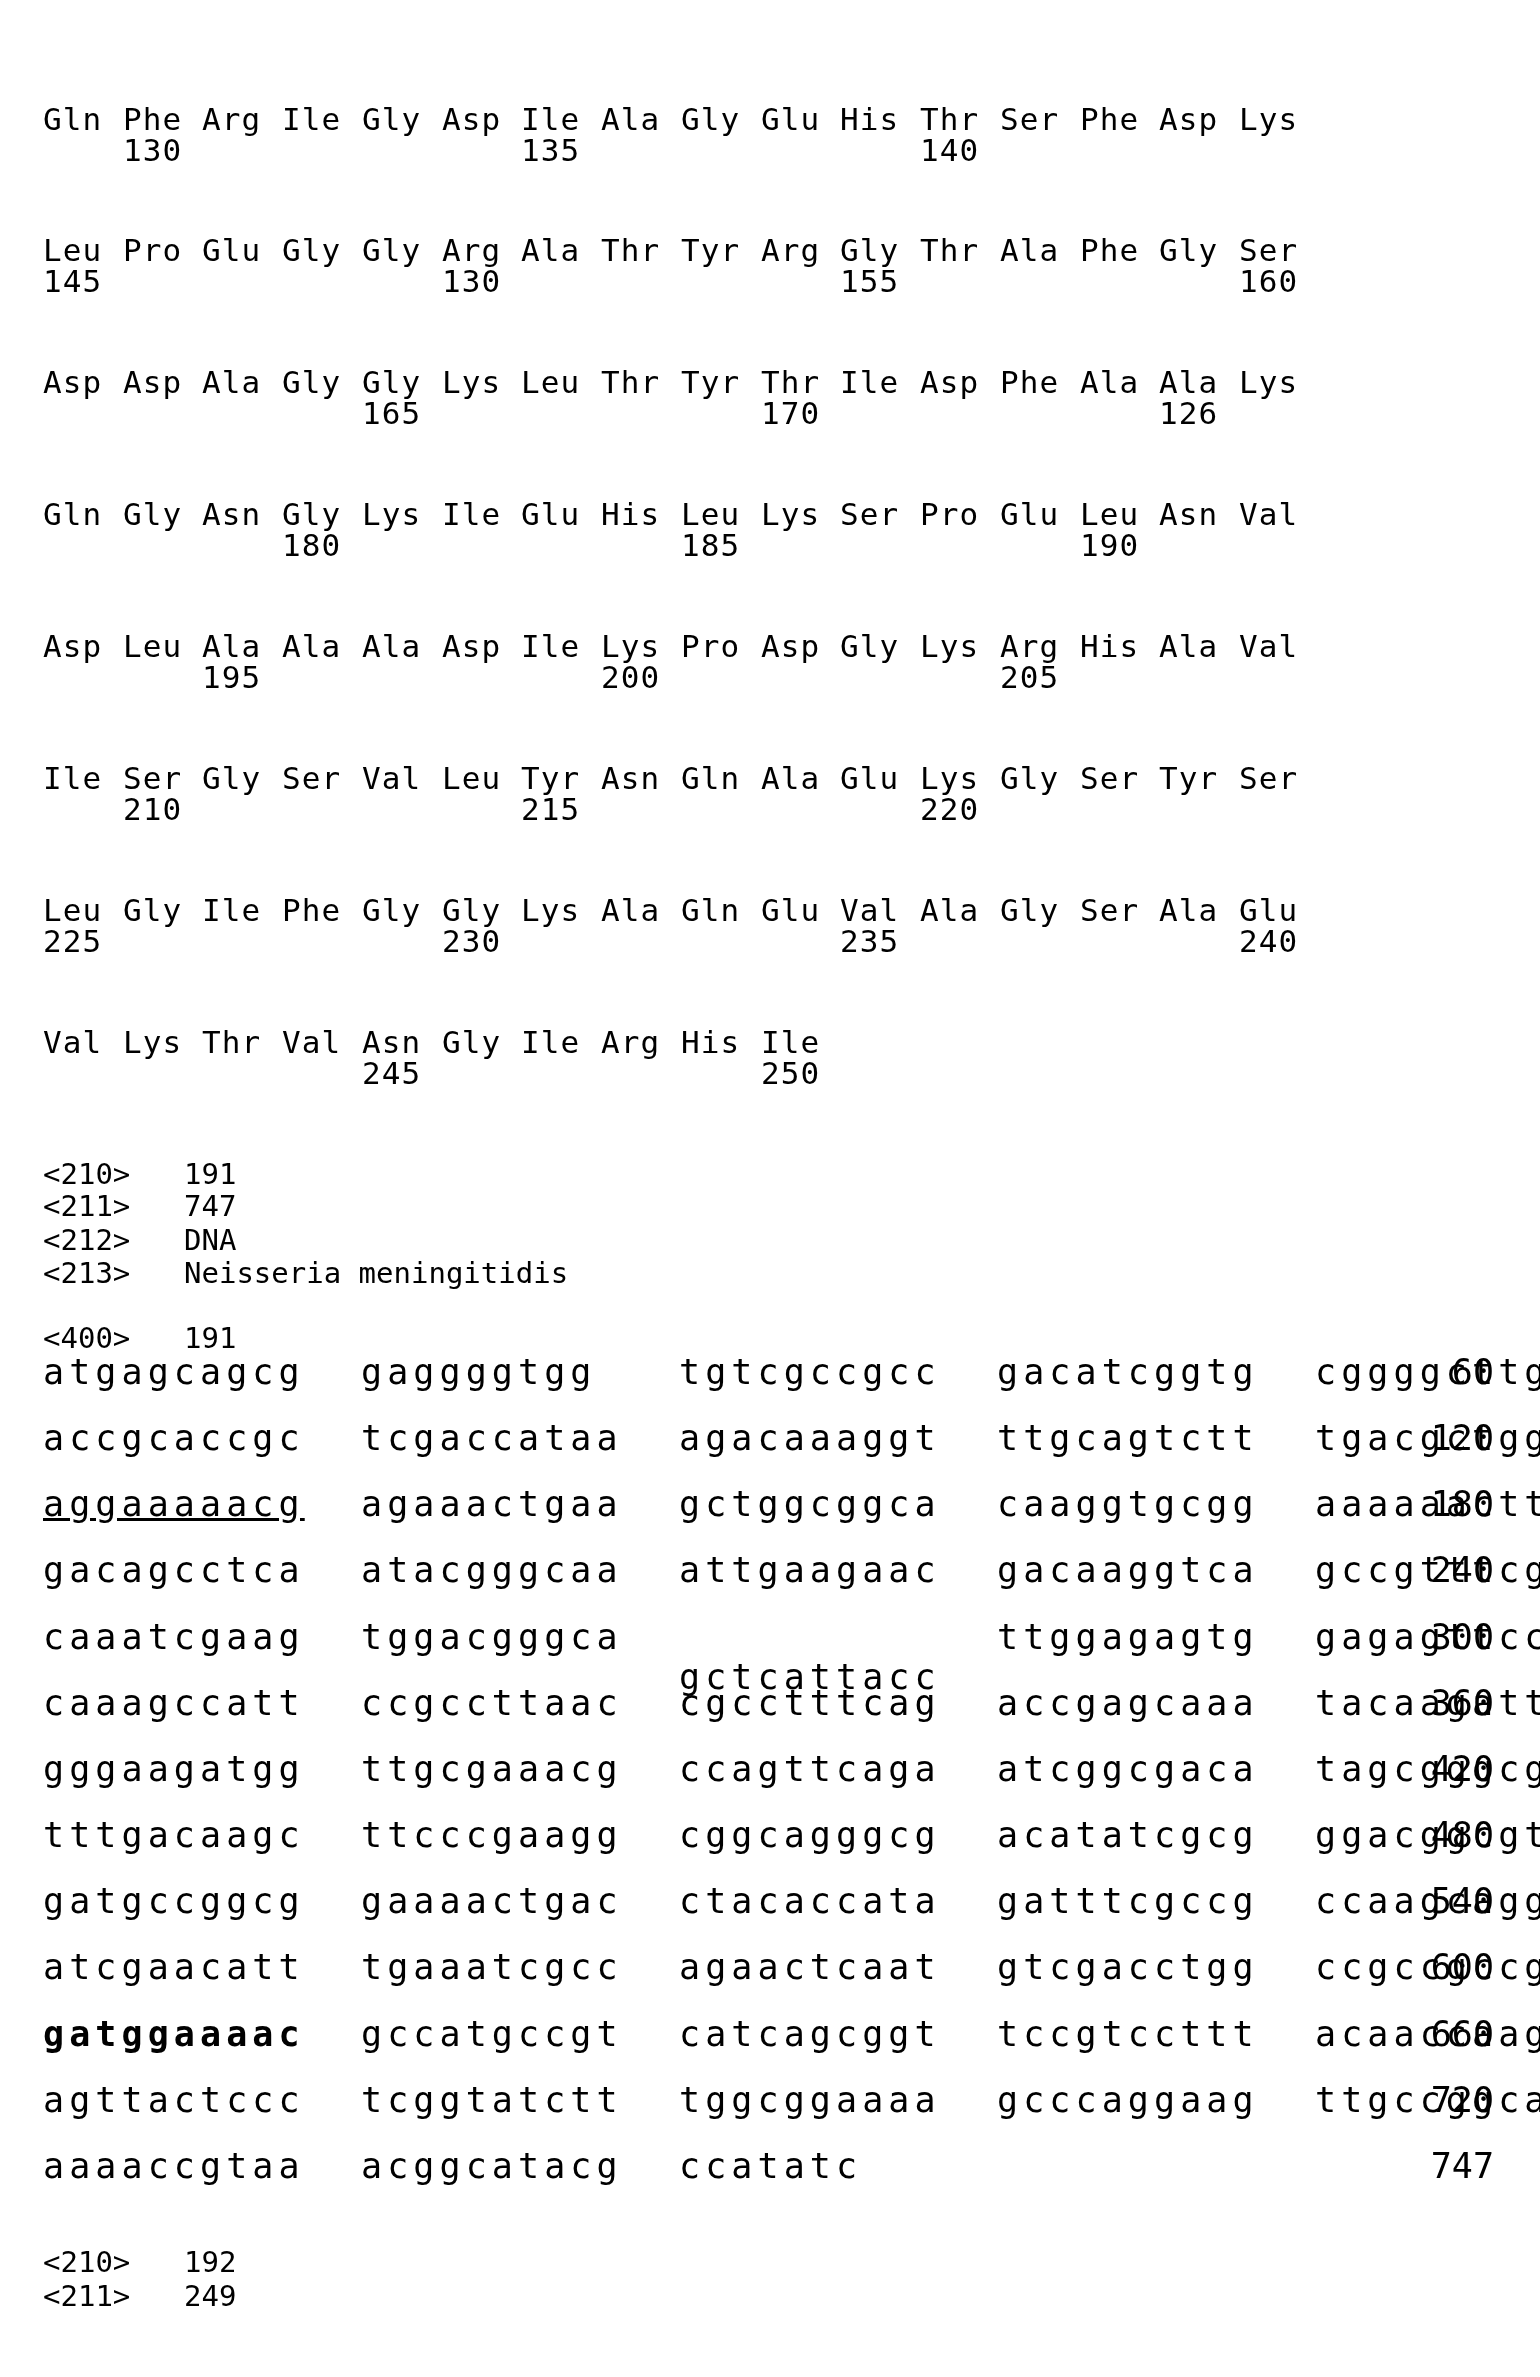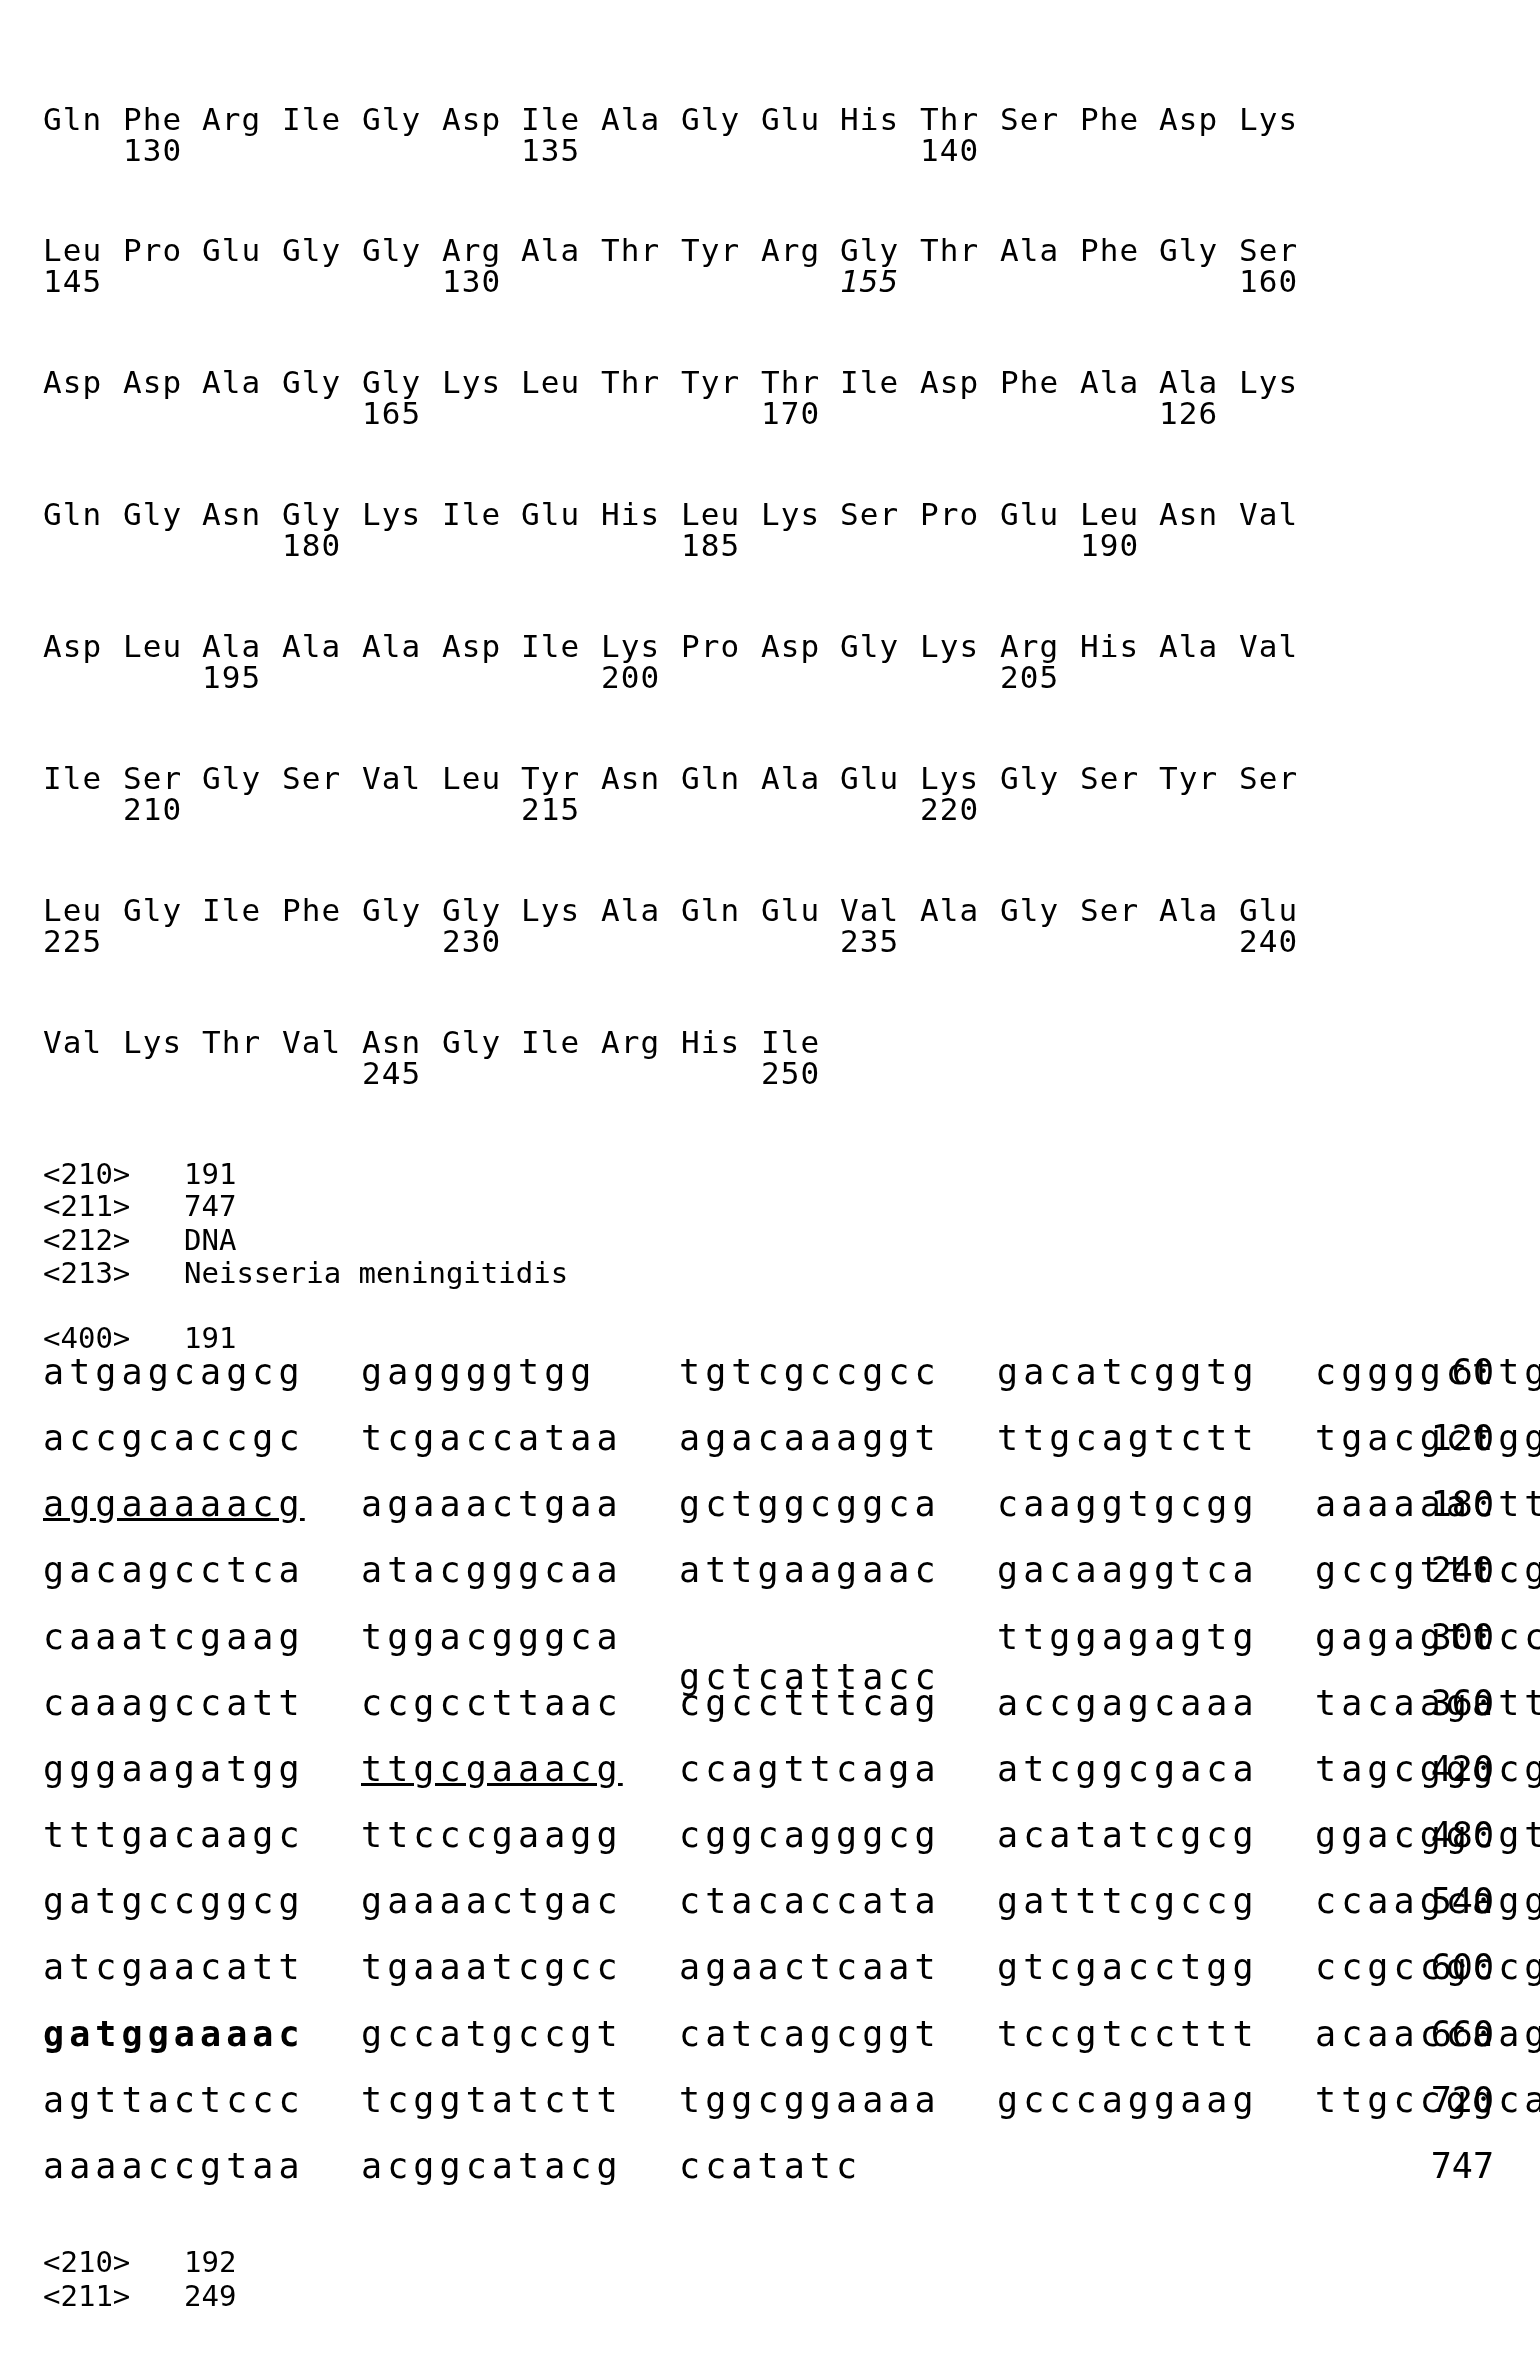--- a/index.html
+++ b/index.html
@@ -53,21 +53,21 @@
         <span class="res" style="left: 638px;">Tyr</span>
         <span class="res" style="left: 718px;">Arg</span>
         <span class="res" style="left: 797px;">Gly</span>
         <span class="res" style="left: 877px;">Thr</span>
         <span class="res" style="left: 957px;">Ala</span>
         <span class="res" style="left: 1037px;">Phe</span>
         <span class="res" style="left: 1116px;">Gly</span>
         <span class="res" style="left: 1196px;">Ser</span>
         <span class="resnum" style="left: 0px;">145</span>
         <span class="resnum" style="left: 399px;">130</span>
-        <span class="resnum" style="left: 797px; font-style: italic;">155</span>
+        <span class="resnum" style="left: 797px;">155</span>
         <span class="resnum" style="left: 1196px;">160</span>
       </div>
       <div class="prot-row" style="top: 365px;">
         <span class="res" style="left: 0px;">Asp</span>
         <span class="res" style="left: 80px;">Asp</span>
         <span class="res" style="left: 159px;">Ala</span>
         <span class="res" style="left: 239px;">Gly</span>
         <span class="res" style="left: 319px;">Gly</span>
         <span class="res" style="left: 399px;">Lys</span>
         <span class="res" style="left: 478px;">Leu</span>
@@ -193,21 +193,21 @@
   <div id="seq191-tag">
       <div class="meta" style="top: 1322px;"><span class="tag">&lt;400&gt;</span><span class="val">191</span></div>
     </div>
   <div id="seq191-dna">
       <div class="dna-row" style="top: 1353px;"><span class="dna-block" style="left: 0px;">atgagcagcg</span><span class="dna-block" style="left: 318px;">gaggggtgg</span><span class="dna-block" style="left: 636px;">tgtcgccgcc</span><span class="dna-block" style="left: 954px;">gacatcggtg</span><span class="dna-block" style="left: 1272px;">cggggcttgc</span><span class="dna-pos">60</span></div>
       <div class="dna-row" style="top: 1419px;"><span class="dna-block" style="left: 0px;">accgcaccgc</span><span class="dna-block" style="left: 318px;">tcgaccataa</span><span class="dna-block" style="left: 636px;">agacaaaggt</span><span class="dna-block" style="left: 954px;">ttgcagtctt</span><span class="dna-block" style="left: 1272px;">tgacgctgga</span><span class="dna-pos">120</span></div>
       <div class="dna-row" style="top: 1485px;"><span class="dna-block" style="left: 0px; text-decoration: underline;">aggaaaaacg</span><span class="dna-block" style="left: 318px;">agaaactgaa</span><span class="dna-block" style="left: 636px;">gctggcggca</span><span class="dna-block" style="left: 954px;">caaggtgcgg</span><span class="dna-block" style="left: 1272px;">aaaaaactta</span><span class="dna-pos">180</span></div>
       <div class="dna-row" style="top: 1551px;"><span class="dna-block" style="left: 0px;">gacagcctca</span><span class="dna-block" style="left: 318px;">atacgggcaa</span><span class="dna-block" style="left: 636px;">attgaagaac</span><span class="dna-block" style="left: 954px;">gacaaggtca</span><span class="dna-block" style="left: 1272px;">gccgtttcga</span><span class="dna-pos">240</span></div>
       <div class="dna-row" style="top: 1618px;"><span class="dna-block" style="left: 0px;">caaatcgaag</span><span class="dna-block" style="left: 318px;">tggacgggca</span><span class="dna-block" style="left: 636px; margin-top: 40px;">gctcattacc</span><span class="dna-block" style="left: 954px;">ttggagagtg</span><span class="dna-block" style="left: 1272px;">gagagttcca</span><span class="dna-pos">300</span></div>
       <div class="dna-row" style="top: 1684px;"><span class="dna-block" style="left: 0px;">caaagccatt</span><span class="dna-block" style="left: 318px;">ccgccttaac</span><span class="dna-block" style="left: 636px;">cgcctttcag</span><span class="dna-block" style="left: 954px;">accgagcaaa</span><span class="dna-block" style="left: 1272px;">tacaagattc</span><span class="dna-pos">360</span></div>
-      <div class="dna-row" style="top: 1750px;"><span class="dna-block" style="left: 0px;">gggaagatgg</span><span class="dna-block" style="left: 318px; text-decoration: underline;">ttgcgaaacg</span><span class="dna-block" style="left: 636px;">ccagttcaga</span><span class="dna-block" style="left: 954px;">atcggcgaca</span><span class="dna-block" style="left: 1272px;">tagcgggcga</span><span class="dna-pos">420</span></div>
+      <div class="dna-row" style="top: 1750px;"><span class="dna-block" style="left: 0px;">gggaagatgg</span><span class="dna-block" style="left: 318px;">ttgcgaaacg</span><span class="dna-block" style="left: 636px;">ccagttcaga</span><span class="dna-block" style="left: 954px;">atcggcgaca</span><span class="dna-block" style="left: 1272px;">tagcgggcga</span><span class="dna-pos">420</span></div>
       <div class="dna-row" style="top: 1816px;"><span class="dna-block" style="left: 0px;">tttgacaagc</span><span class="dna-block" style="left: 318px;">ttcccgaagg</span><span class="dna-block" style="left: 636px;">cggcagggcg</span><span class="dna-block" style="left: 954px;">acatatcgcg</span><span class="dna-block" style="left: 1272px;">ggacggcgtt</span><span class="dna-pos">480</span></div>
       <div class="dna-row" style="top: 1882px;"><span class="dna-block" style="left: 0px;">gatgccggcg</span><span class="dna-block" style="left: 318px;">gaaaactgac</span><span class="dna-block" style="left: 636px;">ctacaccata</span><span class="dna-block" style="left: 954px;">gatttcgccg</span><span class="dna-block" style="left: 1272px;">ccaagcaggg</span><span class="dna-pos">540</span></div>
       <div class="dna-row" style="top: 1948px;"><span class="dna-block" style="left: 0px;">atcgaacatt</span><span class="dna-block" style="left: 318px;">tgaaatcgcc</span><span class="dna-block" style="left: 636px;">agaactcaat</span><span class="dna-block" style="left: 954px;">gtcgacctgg</span><span class="dna-block" style="left: 1272px;">ccgccgccga</span><span class="dna-pos">600</span></div>
       <div class="dna-row" style="top: 2015px;"><span class="dna-block" style="left: 0px; font-weight: bold;">gatggaaaac</span><span class="dna-block" style="left: 318px;">gccatgccgt</span><span class="dna-block" style="left: 636px;">catcagcggt</span><span class="dna-block" style="left: 954px;">tccgtccttt</span><span class="dna-block" style="left: 1272px;">acaaccaagc</span><span class="dna-pos">660</span></div>
       <div class="dna-row" style="top: 2081px;"><span class="dna-block" style="left: 0px;">agttactccc</span><span class="dna-block" style="left: 318px;">tcggtatctt</span><span class="dna-block" style="left: 636px;">tggcggaaaa</span><span class="dna-block" style="left: 954px;">gcccaggaag</span><span class="dna-block" style="left: 1272px;">ttgccggcag</span><span class="dna-pos">720</span></div>
       <div class="dna-row" style="top: 2147px;"><span class="dna-block" style="left: 0px;">aaaaccgtaa</span><span class="dna-block" style="left: 318px;">acggcatacg</span><span class="dna-block" style="left: 636px;">ccatatc</span><span class="dna-pos">747</span></div>
     </div>
   <div id="seq192-header">
       <div class="meta" style="top: 2246px;"><span class="tag">&lt;210&gt;</span><span class="val">192</span></div>
       <div class="meta" style="top: 2280px;"><span class="tag">&lt;211&gt;</span><span class="val">249</span></div>

